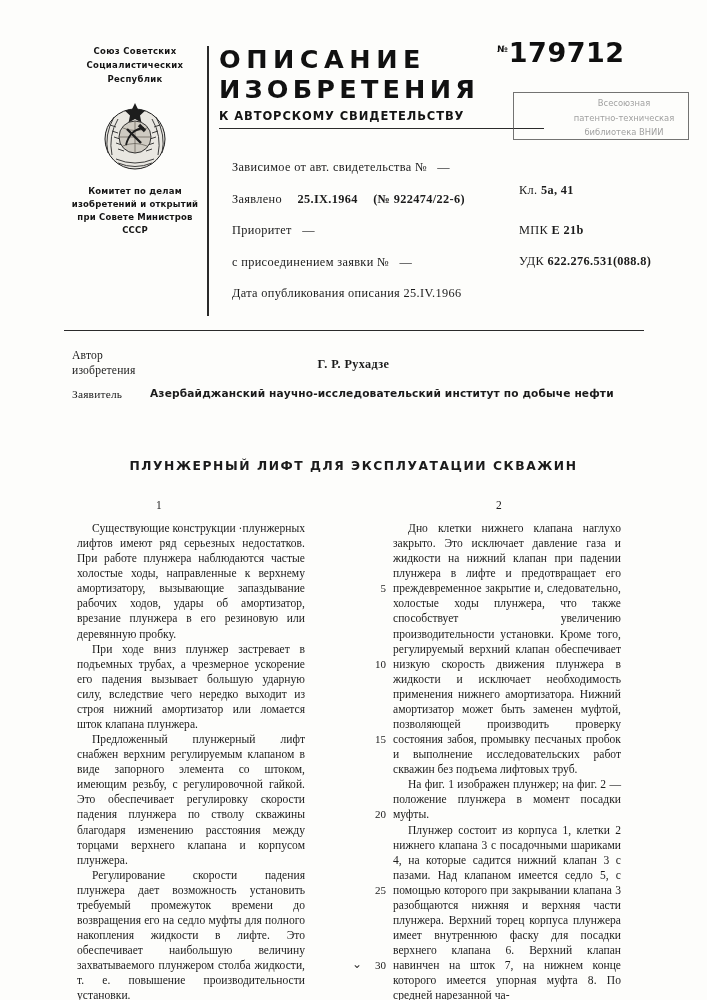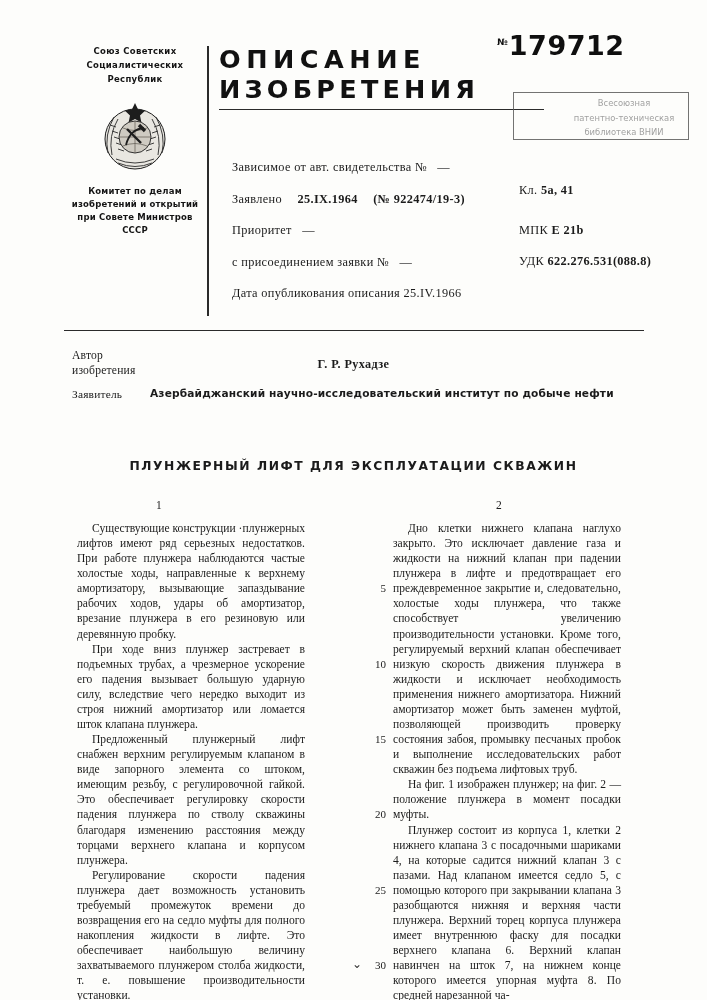--- a/index.html
+++ b/index.html
@@ -90,21 +90,21 @@
   }
   .rule-under-title {
     margin-top: 5px;
     width: 325px;
     height: 1.4px;
     background: #2b2b2b;
   }
 
   .doc-number {
     position: absolute;
-    left: 497px; top: 30px;
+    left: 497px; top: 37px;
     font-family: "DejaVu Sans", sans-serif;
     font-weight: 700;
     font-size: 27px;
     letter-spacing: 0.5px;
     color: #0f0f0f;
   }
   .doc-number .num-prefix {
     font-size: 9px;
     vertical-align: 10px;
     letter-spacing: 0;
@@ -304,20 +304,21 @@
         <div>при Совете Министров</div>
         <div>СССР</div>
       </div>
     </div>
 
     <div class="vrule"></div>
 
     <div class="title-block">
       <div class="big-title-1">ОПИСАНИЕ</div>
       <div class="big-title-2">ИЗОБРЕТЕНИЯ</div>
+      <div class="sub-title">К АВТОРСКОМУ СВИДЕТЕЛЬСТВУ</div>
       <div class="rule-under-title"></div>
     </div>
 
     <div class="doc-number">
       <span class="num-prefix">№</span><span>179712</span>
     </div>
 
     <div class="stamp-box">
       <div>Всесоюзная</div>
       <div>патентно-техническая</div>
@@ -325,21 +326,21 @@
     </div>
 
     <div class="biblio">
       <div>
         <span>Зависимое от авт. свидетельства №</span>
         &nbsp;&nbsp;<span>—</span>
       </div>
       <div>
         <span>Заявлено</span>
         <span class="b">25.IX.1964</span>
-        <span class="b">(№ 922474/19-3)</span>
+        <span class="b">(№ 922474/22-6)</span>
       </div>
       <div>
         <span>Приоритет</span>
         &nbsp;&nbsp;<span>—</span>
       </div>
       <div>
         <span>с присоединением заявки №</span>
         &nbsp;&nbsp;<span>—</span>
       </div>
       <div>

